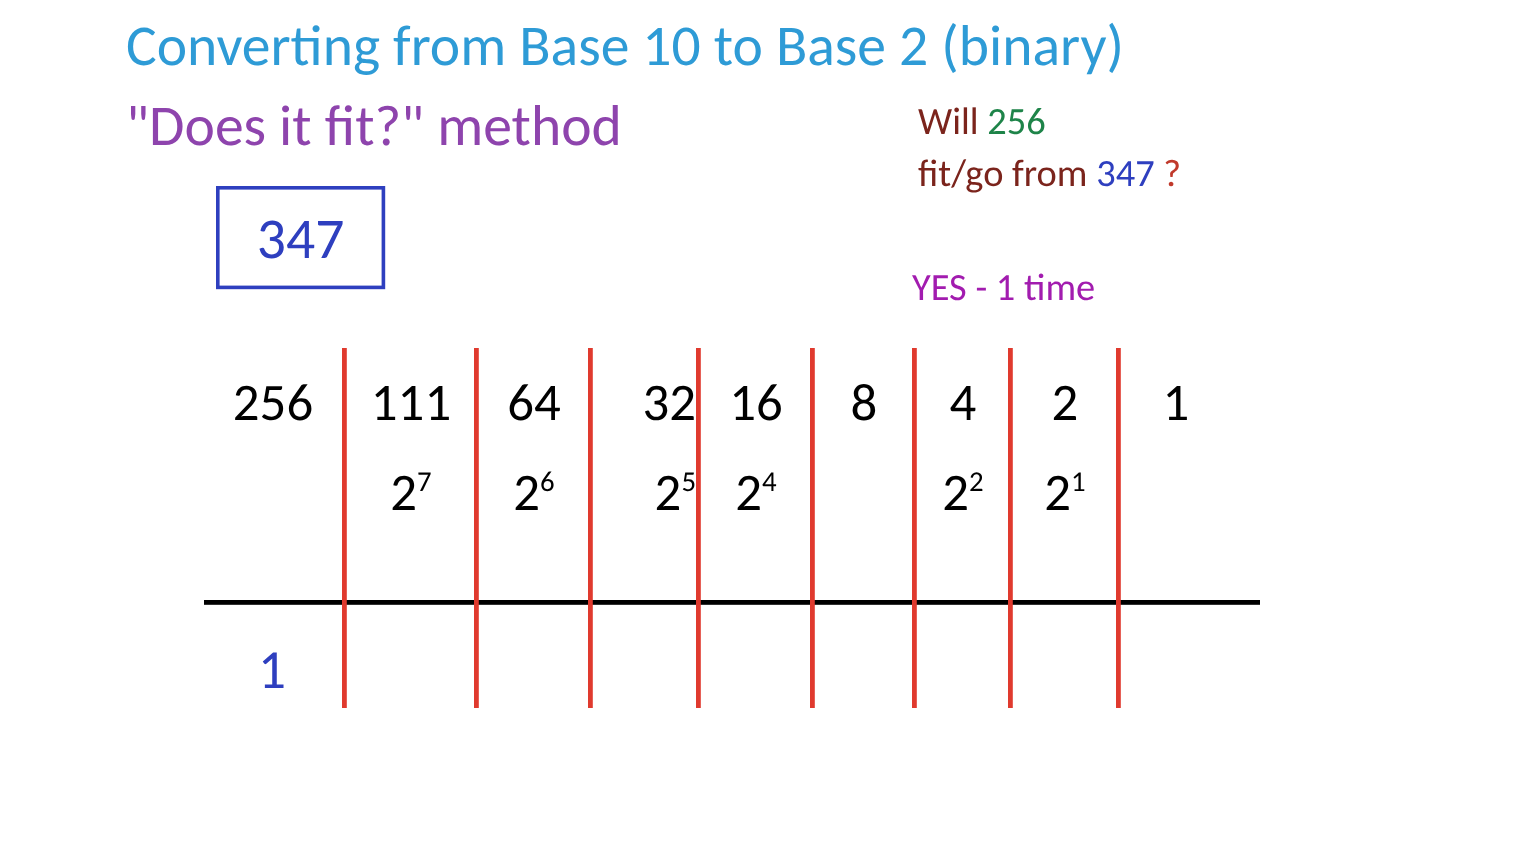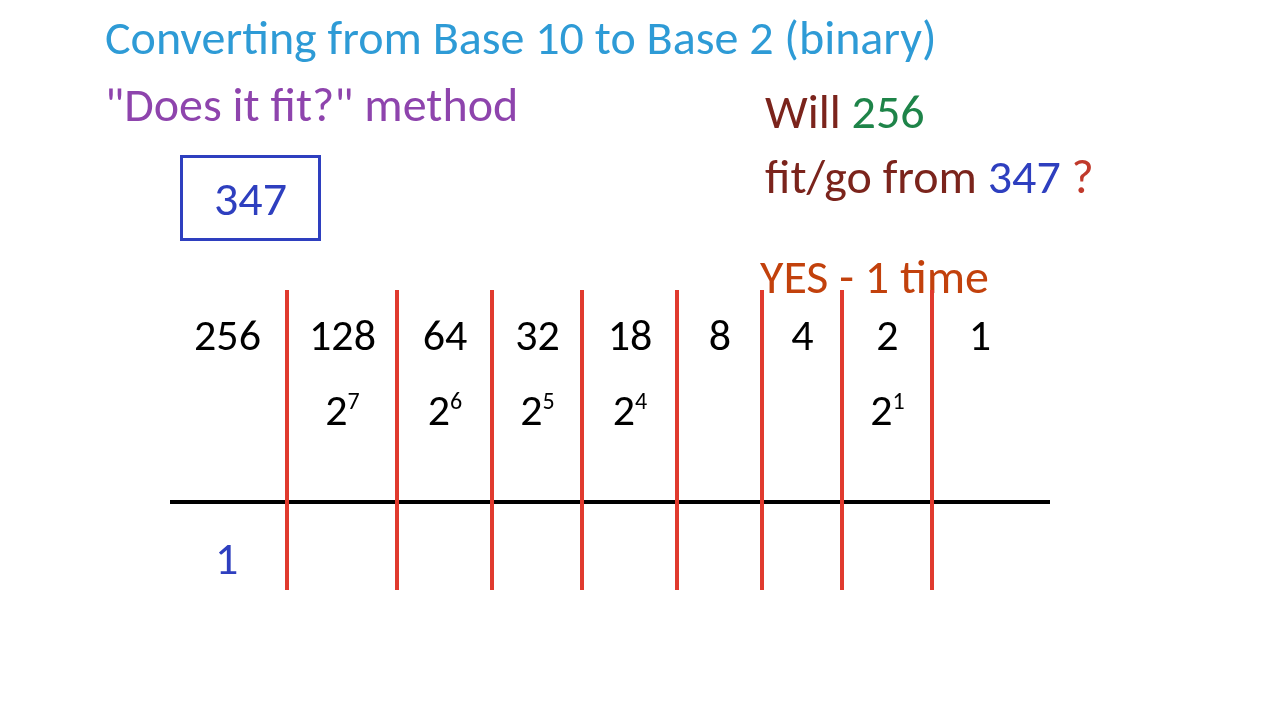--- a/index.html
+++ b/index.html
@@ -40,34 +40,33 @@
     display: flex;
     align-items: center;
     justify-content: center;
     font-size: 48px;
     color: #2e3fbf;
   }
   .question {
     position: absolute;
     left: 765px;
     top: 80px;
-    font-size: 48px;
+    font-size: 32px;
     line-height: 1.35;
   }
   .maroon { color: #7b241c; }
   .green { color: #1e8449; }
   .blue { color: #2e3fbf; }
   .red { color: #c0392b; }
   .answer {
     position: absolute;
     left: 760px;
     top: 220px;
-    font-size: 48px;
-    color: #c2410c;
-    margin-top: 27px;
+    font-size: 32px;
+    color: #a21caf;
   }
 
   
   .table {
     position: absolute;
     left: 170px;
     top: 290px;
     width: 880px;
   }
   .hline {
@@ -129,40 +128,41 @@
       <div class="vline" style="left: 320px;"></div>
       <div class="vline" style="left: 410px;"></div>
       <div class="vline" style="left: 505px;"></div>
       <div class="vline" style="left: 590px;"></div>
       <div class="vline" style="left: 670px;"></div>
       <div class="vline" style="left: 760px;"></div>
       <div class="col" style="left: 0px; width: 115px; top: 15px;">
         <span class="val">256</span>
       </div>
       <div class="col" style="left: 120px; width: 105px; top: 15px;">
-        <span class="val">128</span>
+        <span class="val">111</span>
         <span class="pow">2<sup>7</sup></span>
       </div>
       <div class="col" style="left: 230px; width: 90px; top: 15px;">
         <span class="val">64</span>
         <span class="pow">2<sup>6</sup></span>
       </div>
-      <div class="col" style="left: 325px; width: 85px; top: 15px;">
+      <div class="col" style="left: 325px; width: 85px; top: 15px; text-align: right;">
         <span class="val">32</span>
         <span class="pow">2<sup>5</sup></span>
       </div>
       <div class="col" style="left: 415px; width: 90px; top: 15px;">
-        <span class="val">18</span>
+        <span class="val">16</span>
         <span class="pow">2<sup>4</sup></span>
       </div>
       <div class="col" style="left: 510px; width: 80px; top: 15px;">
         <span class="val">8</span>
       </div>
       <div class="col" style="left: 595px; width: 75px; top: 15px;">
         <span class="val">4</span>
+        <span class="pow">2<sup>2</sup></span>
       </div>
       <div class="col" style="left: 675px; width: 85px; top: 15px;">
         <span class="val">2</span>
         <span class="pow">2<sup>1</sup></span>
       </div>
       <div class="col" style="left: 775px; width: 70px; top: 15px;">
         <span class="val">1</span>
       </div>
       <div class="result" style="left: 45px; top: 240px;">1</div>
     </div>

